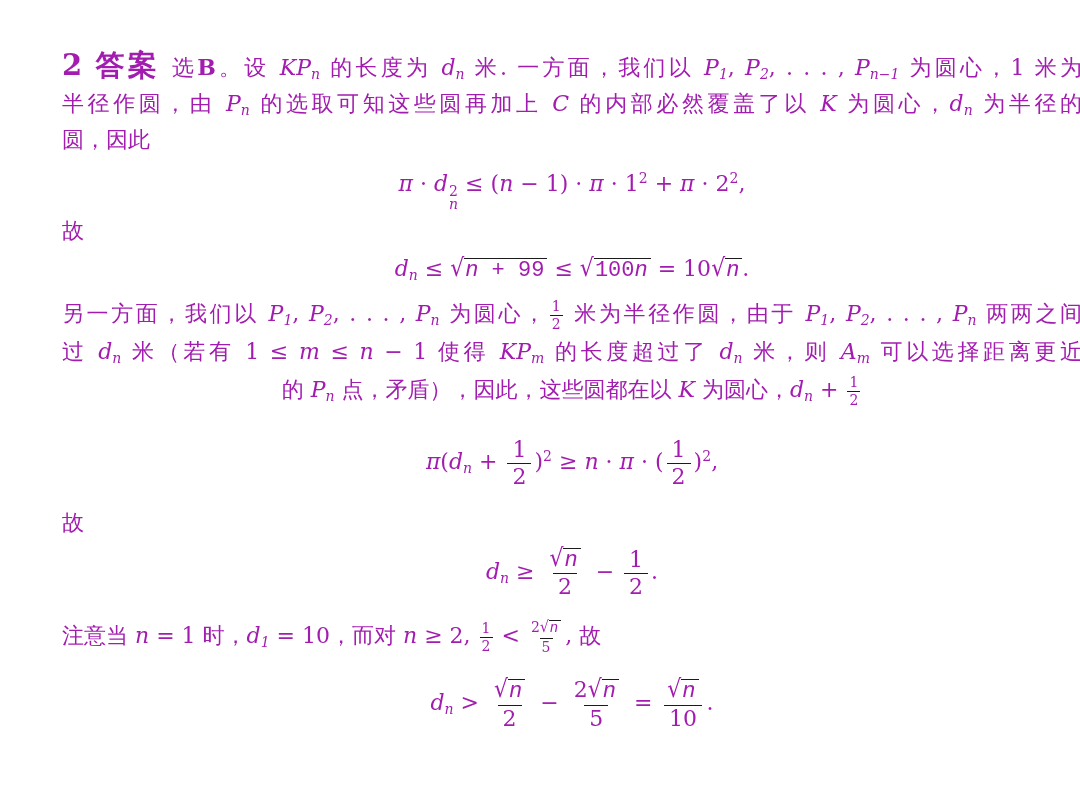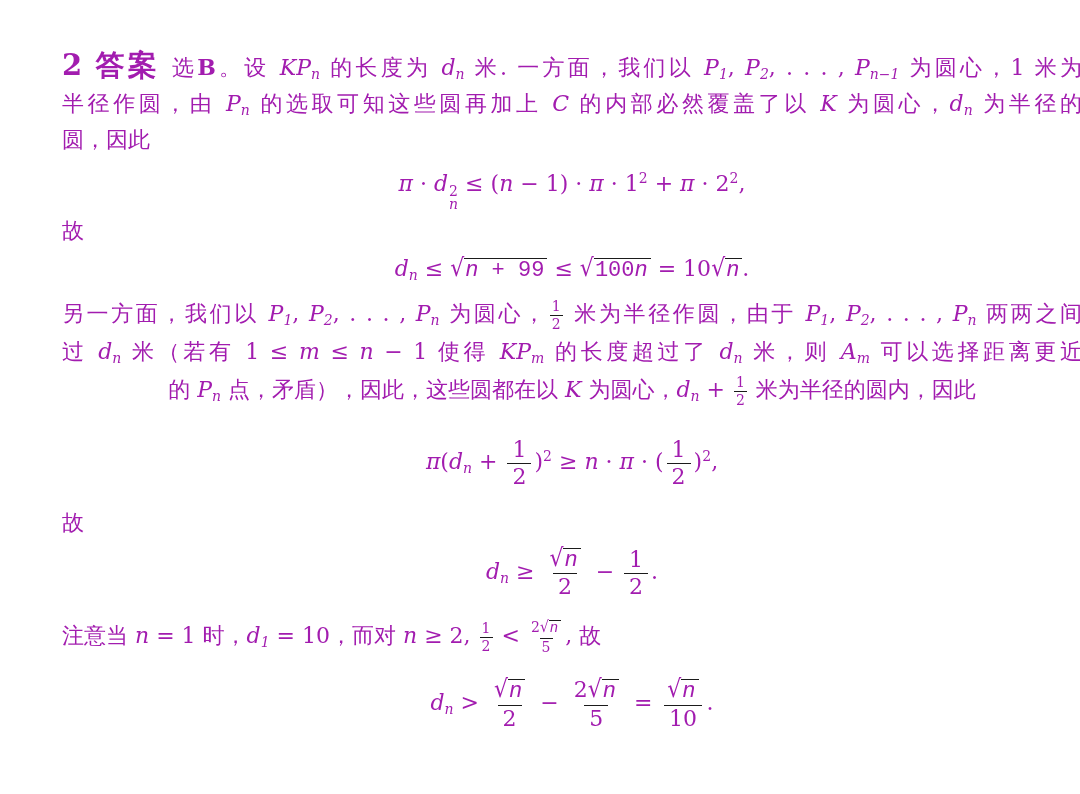--- a/index.html
+++ b/index.html
@@ -51,21 +51,21 @@
   <div class="line">故</div>
   <div class="formula f2"><span class="mi">d</span><span class="msub">n</span><span class="mt"> ≤ </span><span class="msqrt"><span class="rad">√</span><span class="radc"><span class="mi">n</span><span class="mt"> + 99</span></span></span><span class="mt"> ≤ </span><span class="msqrt"><span class="rad">√</span><span class="radc"><span class="mt">100</span><span class="mi">n</span></span></span><span class="mt"> = 10</span><span class="msqrt"><span class="rad">√</span><span class="radc"><span class="mi">n</span></span></span><span class="mt">.</span></div>
   <div class="line p2line jl"><span class="mt">另一方面，我们以 </span><span class="mi">P</span><span class="msub">1</span><span class="mt">, </span><span class="mi">P</span><span class="msub">2</span><span class="mt">, . . . , </span><span class="mi">P</span><span class="msub">n</span><span class="mt"> 为圆心，</span><span class="mfrac small">
         <span class="num"><span class="mt">1</span></span>
         <span class="den"><span class="mt">2</span></span>
       </span><span class="mt"> 米为半径作圆，由于 </span><span class="mi">P</span><span class="msub">1</span><span class="mt">, </span><span class="mi">P</span><span class="msub">2</span><span class="mt">, . . . , </span><span class="mi">P</span><span class="msub">n</span><span class="mt"> 两两之间</span></div>
   <div class="line p2line jl"><span class="mt">过 </span><span class="mi">d</span><span class="msub">n</span><span class="mt"> 米（若有 1 ≤ </span><span class="mi">m</span><span class="mt"> ≤ </span><span class="mi">n</span><span class="mt"> − 1 使得 </span><span class="mi">KP</span><span class="msub">m</span><span class="mt"> 的长度超过了 </span><span class="mi">d</span><span class="msub">n</span><span class="mt"> 米，则 </span><span class="mi">A</span><span class="msub">m</span><span class="mt"> 可以选择距离更近</span></div>
   <div class="line p2line"><span class="mt">的 </span><span class="mi">P</span><span class="msub">n</span><span class="mt"> 点，矛盾），因此，这些圆都在以 </span><span class="mi">K</span><span class="mt"> 为圆心，</span><span class="mi">d</span><span class="msub">n</span><span class="mt"> + </span><span class="mfrac small">
         <span class="num"><span class="mt">1</span></span>
         <span class="den"><span class="mt">2</span></span>
-      </span><span class="mt"> 米为半径的圆内，因此</span></div>
+      </span></div>
   <div class="formula f3"><span class="mi">π</span><span class="mt">(</span><span class="mi">d</span><span class="msub">n</span><span class="mt"> + </span><span class="mfrac">
         <span class="num"><span class="mt">1</span></span>
         <span class="den"><span class="mt">2</span></span>
       </span><span class="mt">)</span><span class="msup">2</span><span class="mt"> ≥ </span><span class="mi">n</span><span class="mt"> · </span><span class="mi">π</span><span class="mt"> · (</span><span class="mfrac">
         <span class="num"><span class="mt">1</span></span>
         <span class="den"><span class="mt">2</span></span>
       </span><span class="mt">)</span><span class="msup">2</span><span class="mt">,</span></div>
   <div class="line">故</div>
   <div class="formula f4"><span class="mi">d</span><span class="msub">n</span><span class="mt"> ≥ </span><span class="mfrac">
         <span class="num"><span class="msqrt"><span class="rad">√</span><span class="radc"><span class="mi">n</span></span></span></span>

